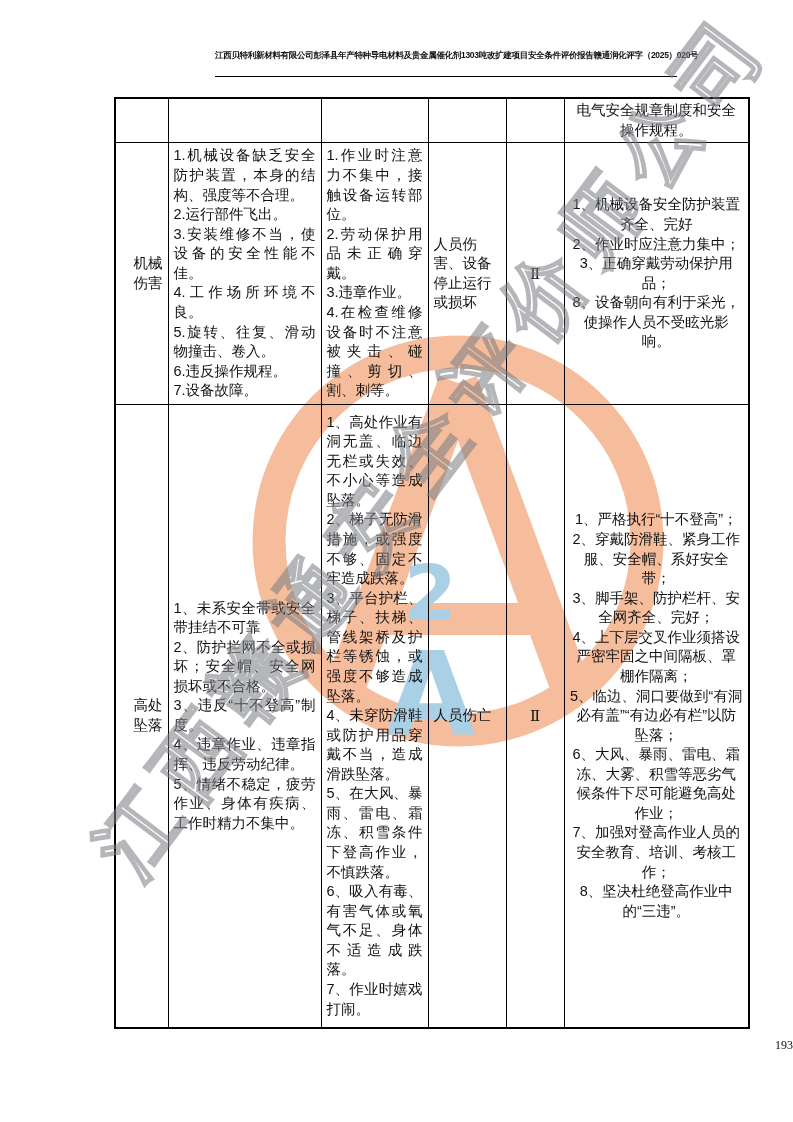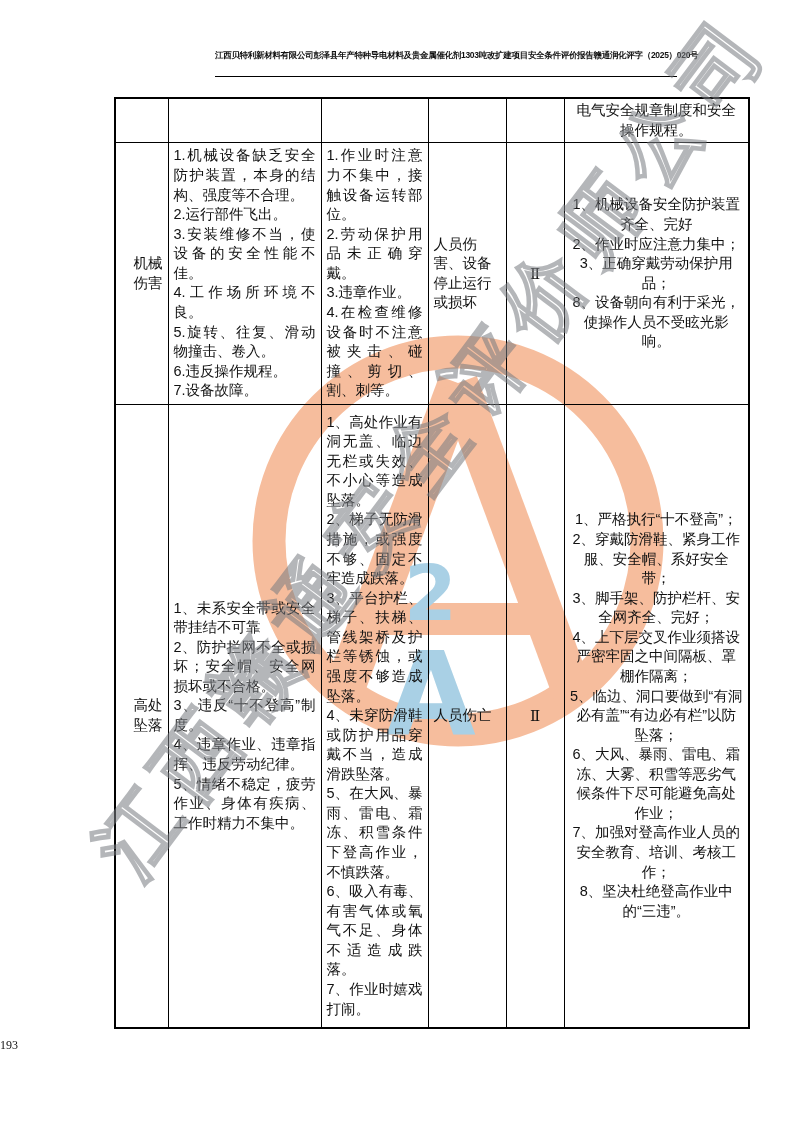--- a/index.html
+++ b/index.html
@@ -42,21 +42,21 @@
   }
   table.risk-table{border:2px solid #000;}
   td.c-hazard{text-align:right;padding:2px 2px;}
   td.c-causes{text-align:justify;}
   td.c-trigger{text-align:justify;padding:2px 6px;}
   td.c-conseq{text-align:left;padding:2px 3px;margin-left:12px;}
   td.c-level{text-align:center;font-family:"Liberation Serif","DejaVu Serif",serif;font-size:15px;}
   td.c-measures{text-align:center;}
   
   .page-footer{
-    position:absolute;left:0;top:1038px;width:793px;text-align:left;
+    position:absolute;left:0;top:1038px;width:793px;text-align:right;
     font-size:12px;font-family:"Liberation Serif","DejaVu Serif",serif;z-index:1;
   }
 </style>
 </head>
 <body>
 
 <div class="page">
 
   <div class="wm-logo">
     <svg width="420" height="422" viewBox="0 0 420 420">

